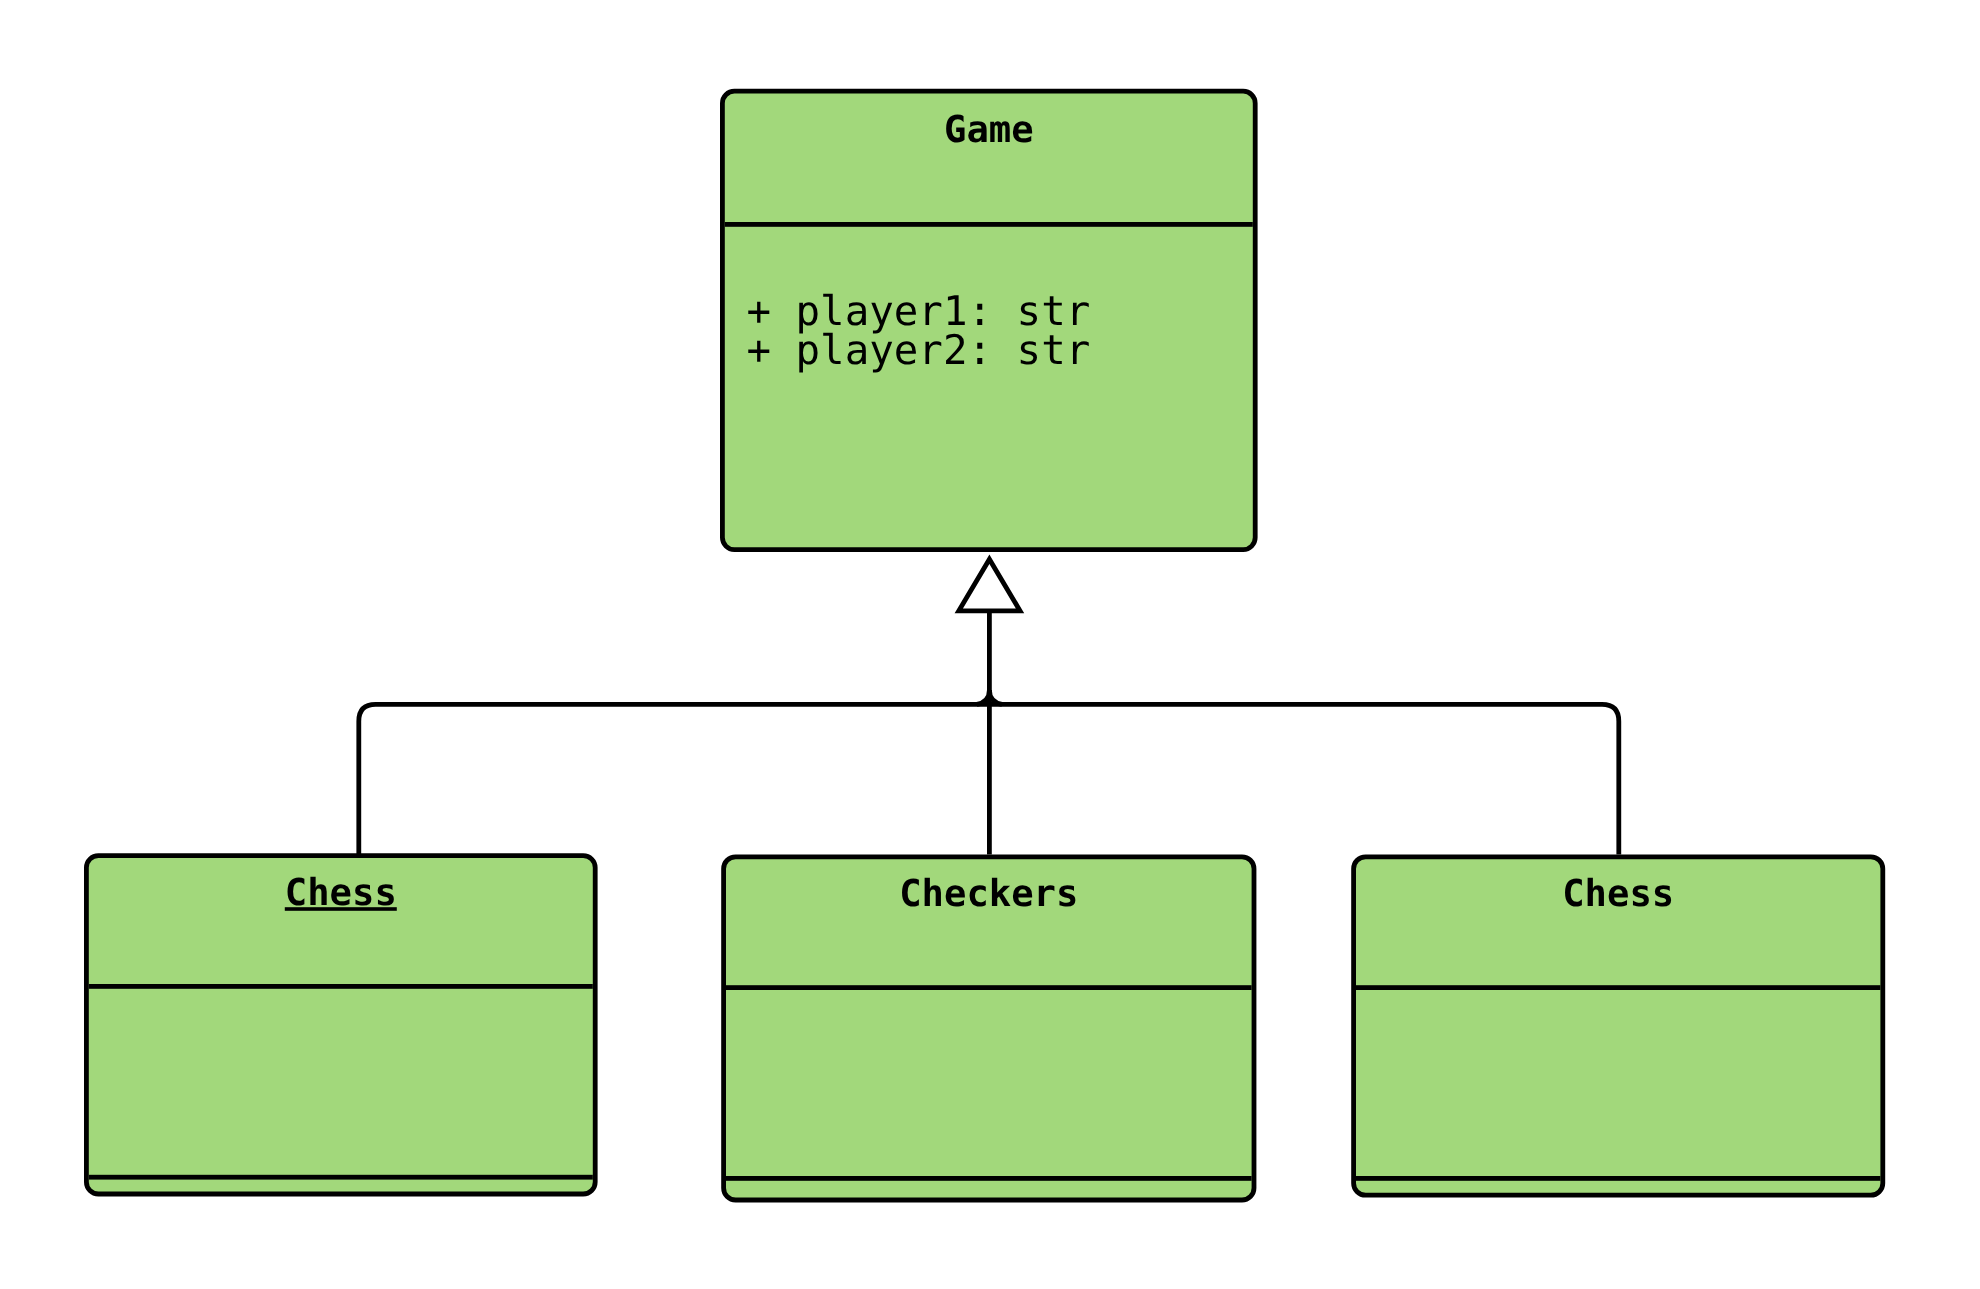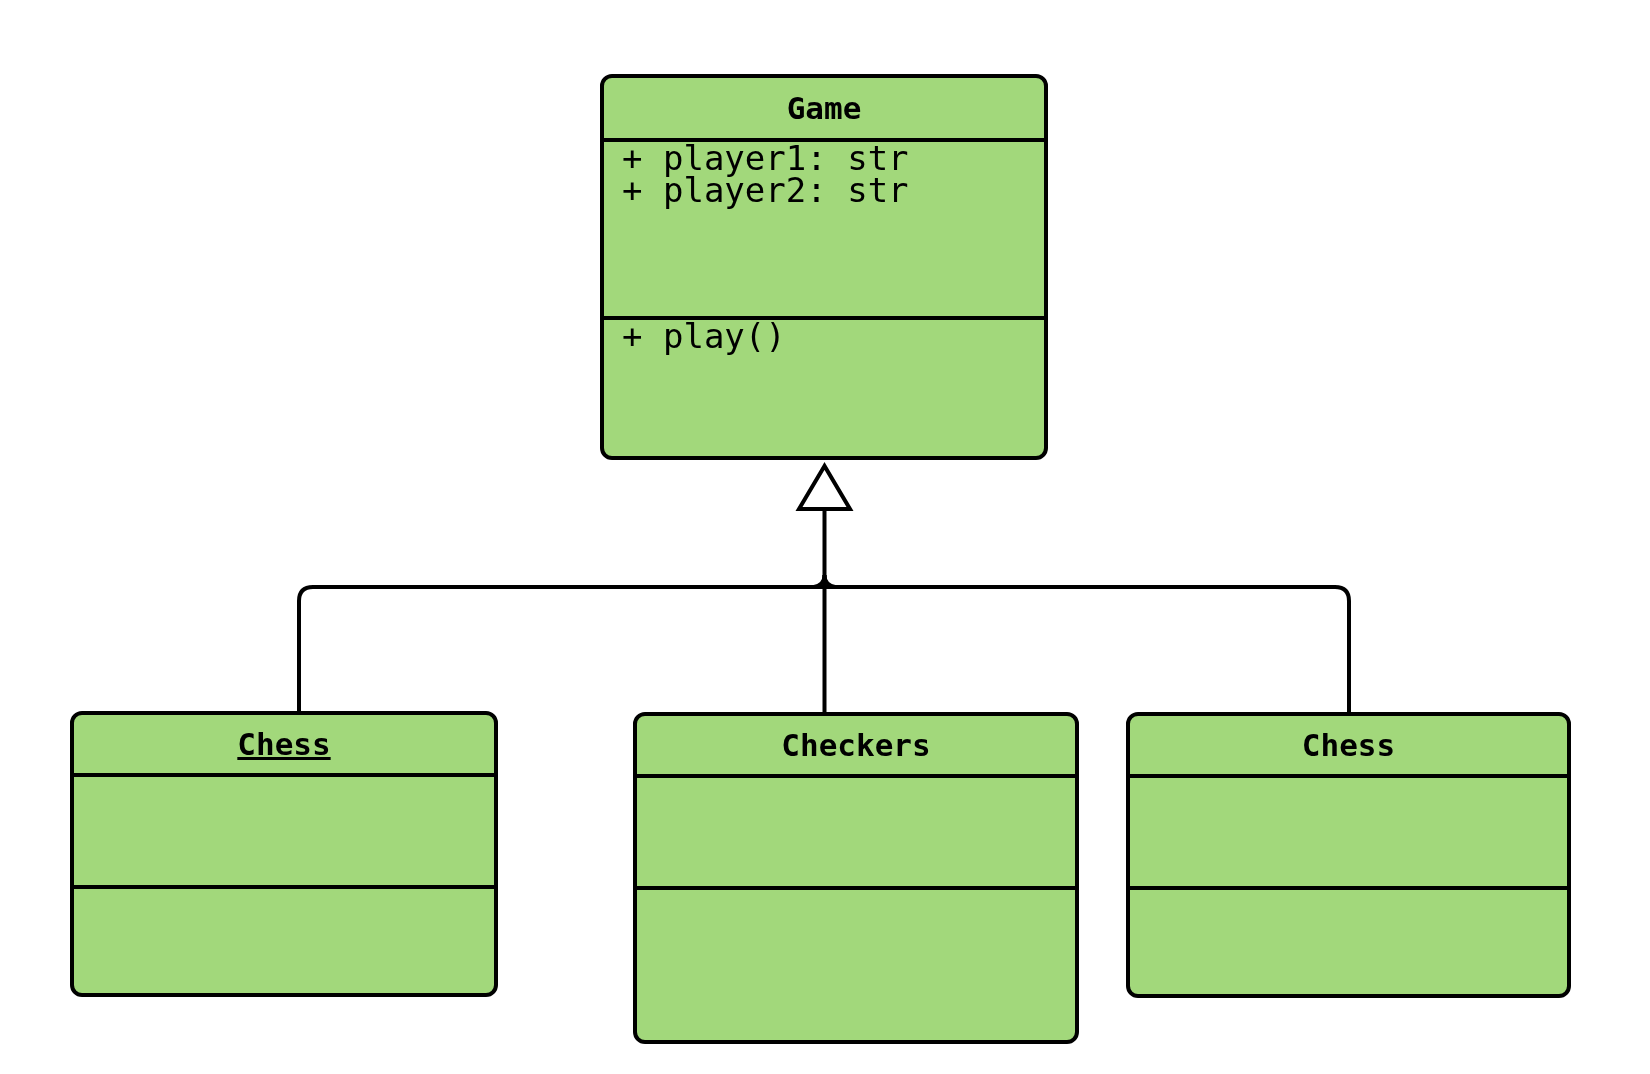--- a/index.html
+++ b/index.html
@@ -24,54 +24,55 @@
   }
   .class-box {
     position: absolute;
     box-sizing: border-box;
     display: flex;
     flex-direction: column;
     background: #a2d87b;
     border: 4px solid #000000;
     border-radius: 12px;
     color: #000000;
+    gap: 47px;
   }
   .sec {
     box-sizing: border-box;
     flex: 0 0 auto;
   }
   .sec.title {
     display: flex;
     align-items: center;
     justify-content: center;
     font-weight: bold;
     font-size: 31px;
     letter-spacing: 0px;
   }
   .sec.attrs, .sec.methods {
     border-top: 4px solid #000000;
     display: flex;
     flex-direction: column;
-    justify-content: flex-start;
+    justify-content: center;
     font-size: 34px;
     padding-left: 18px;
     white-space: pre;
   }
   .sec.methods { flex: 1 1 auto; }
   .line {
     line-height: 32px;
     height: 32px;
   }
   
   .box-game     { left: 600px;  top: 74px;  width: 448px; height: 386px; }
   .box-game .title   { height: 60px; }
   .box-game .attrs   { height: 178px; }
   
   .box-chess    { left: 70px;   top: 711px; width: 428px; height: 286px; text-decoration: underline; }
-  .box-checkers { left: 601px;  top: 712px; width: 446px; height: 332px; margin-left: 32px; }
+  .box-checkers { left: 601px;  top: 712px; width: 446px; height: 290px; }
   .box-ludo     { left: 1126px; top: 712px; width: 445px; height: 286px; }
   .child .title { height: 58px; }
   .child .attrs { height: 112px; }
 </style>
 </head>
 <body>
 
 <div class="canvas">
 
   <svg class="edges" viewBox="0 0 1650 1074" xmlns="http://www.w3.org/2000/svg">
@@ -85,23 +86,20 @@
 
     <polygon points="824.5,466 799,509 850,509" fill="#ffffff" stroke="#000000" stroke-width="4" stroke-linejoin="miter"></polygon>
   </svg>
 
   <div class="class-box box-game">
     <div class="sec title">Game</div>
     <div class="sec attrs">
       <div class="line">+ player1: str</div>
       <div class="line">+ player2: str</div>
     </div>
-    <div class="sec methods">
-      <div class="line">+ play()</div>
-    </div>
   </div>
 
   <div class="class-box child box-chess">
     <div class="sec title">Chess</div>
     <div class="sec attrs"></div>
     <div class="sec methods"></div>
   </div>
 
   <div class="class-box child box-checkers">
     <div class="sec title">Checkers</div>

